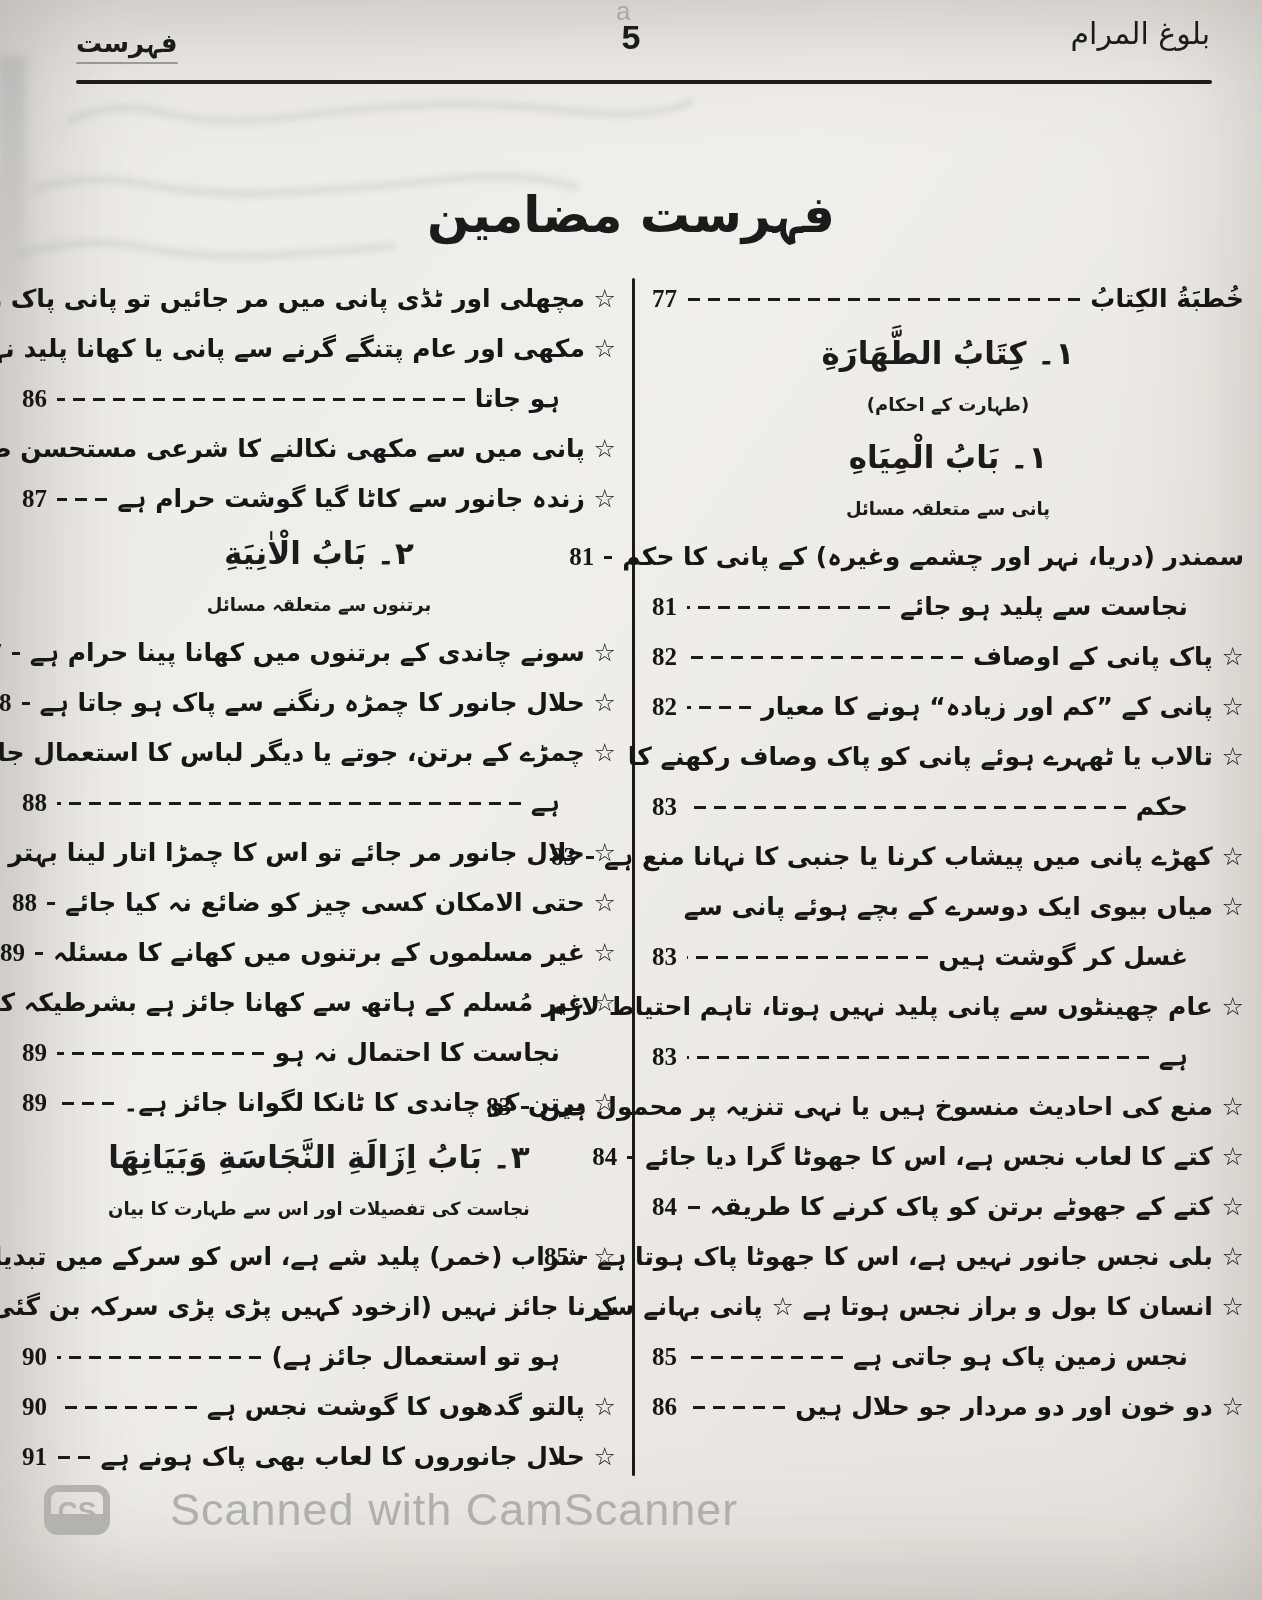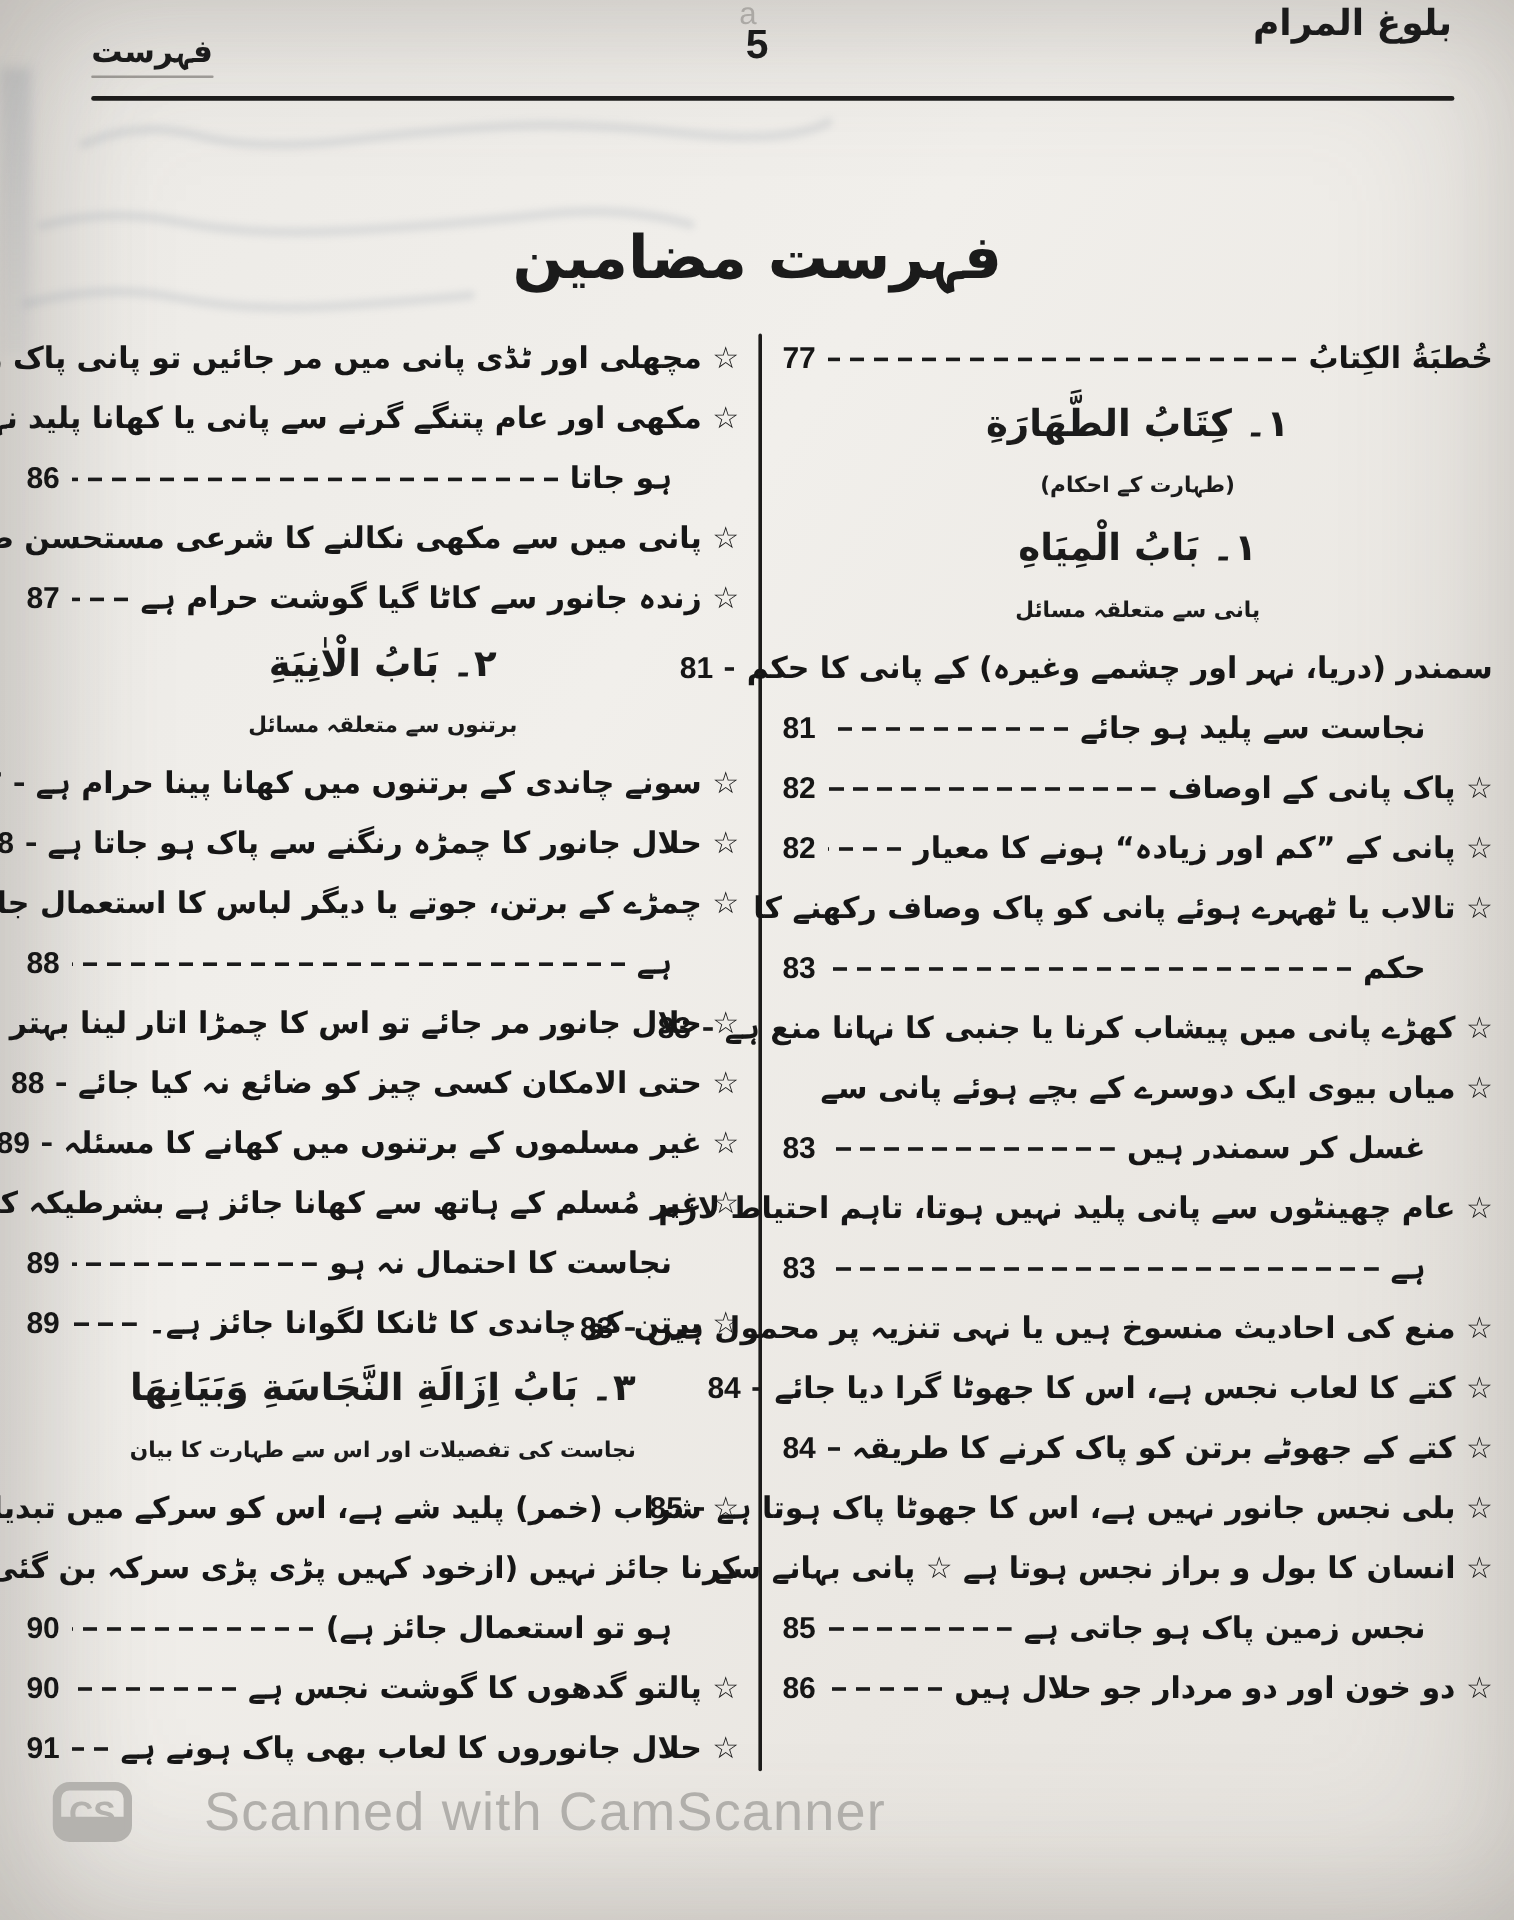--- a/index.html
+++ b/index.html
@@ -9,21 +9,21 @@
     font-family:"DejaVu Sans", sans-serif;
     color:#1b1b1b;
   }
   .page{
     position:absolute;inset:0;
     background:linear-gradient(125deg,#eceae6 0%,#f1efeb 38%,#eae7e2 72%,#e6e3de 100%);
     box-shadow:inset 0 0 140px rgba(110,104,96,.30), inset 40px 0 90px rgba(120,114,106,.14);
     overflow:hidden;
   }
   
-  .header-book{position:absolute;top:2px;right:52px;font-size:30px;font-weight:bold;direction:rtl;}
+  .header-book{position:absolute;top:16px;right:52px;font-size:30px;font-weight:normal;direction:rtl;}
   .header-page{position:absolute;top:18px;left:0;right:0;text-align:center;font-size:34px;font-weight:bold;font-family:"Liberation Sans",sans-serif;}
   .header-artifact{position:absolute;top:-4px;left:616px;font-size:26px;color:#8e8b87;opacity:.6;font-family:"Liberation Sans",sans-serif;}
   .header-section{position:absolute;top:28px;left:76px;font-size:26px;font-weight:bold;direction:rtl;}
   .header-section::after{content:"";display:block;height:2px;margin-top:4px;background:#56524d;opacity:.5;border-radius:2px;}
   .rule{position:absolute;top:80px;left:76px;width:1136px;height:4px;background:#1d1c1b;border-radius:2px;}
   
   .ghosts{position:absolute;top:88px;left:0;width:820px;height:200px;opacity:.4;filter:blur(3px);pointer-events:none;}
   .ghost-edge{position:absolute;top:56px;left:0;width:26px;height:240px;background:linear-gradient(to bottom,rgba(130,138,150,.5),rgba(130,138,150,.1));filter:blur(5px);opacity:.5;pointer-events:none;}
   
   .title{position:absolute;top:186px;left:0;right:0;text-align:center;font-size:50px;font-weight:bold;direction:rtl;letter-spacing:1px;margin:0;}
@@ -33,21 +33,21 @@
   .col{position:absolute;top:0;}
   .col-right{right:18px;width:592px;}
   .col-left{left:22px;width:594px;}
   .entry{font-weight:bold;color:#161616;}
   .entry .line,.entry .row{direction:rtl;font-size:25px;line-height:50px;}
   .entry .line{text-align:right;white-space:nowrap;}
   .row{display:flex;align-items:center;}
   .row .etext{white-space:nowrap;}
   .row .leader{flex:1 1 auto;height:3px;margin:0 10px;min-width:8px;
     background:repeating-linear-gradient(to left,#1b1b1b 0 12px,transparent 12px 20px);}
-  .row .pnum{direction:ltr;font-size:25px;font-weight:600;font-family:Liberation Sans, sans-serif;}
+  .row .pnum{direction:ltr;font-size:25px;font-weight:600;font-family:Liberation Serif, serif;}
   .row.cont{padding-right:56px;}
   .chapter{text-align:center;font-size:31px;font-weight:bold;line-height:58px;direction:rtl;}
   .subtitle{text-align:center;font-size:18px;font-weight:bold;line-height:46px;direction:rtl;}
   
   .watermark{position:absolute;left:44px;top:1484px;display:flex;align-items:center;gap:24px;}
   .cs-logo{
     box-sizing:border-box;width:66px;height:50px;border:7px solid #b4b2ae;border-radius:14px;
     position:relative;display:flex;align-items:flex-start;justify-content:center;
     color:#b4b2ae;font-family:"Liberation Sans",sans-serif;font-weight:bold;font-size:28px;padding-top:4px;
   }
@@ -129,21 +129,21 @@
         <div class="entry">
           <div class="row">
             <span class="etext">☆ کھڑے پانی میں پیشاب کرنا یا جنبی کا نہانا منع ہے</span>
             <span class="leader"></span>
             <span class="pnum">83</span>
           </div>
         </div>
         <div class="entry">
           <div class="line">☆ میاں بیوی ایک دوسرے کے بچے ہوئے پانی سے</div>
           <div class="row cont">
-            <span class="etext">غسل کر سمندر ہیں</span>
+            <span class="etext">غسل کر گوشت ہیں</span>
             <span class="leader"></span>
             <span class="pnum">83</span>
           </div>
         </div>
         <div class="entry">
           <div class="line">☆ عام چھینٹوں سے پانی پلید نہیں ہوتا، تاہم احتیاط لازم</div>
           <div class="row cont">
             <span class="etext">ہے</span>
             <span class="leader"></span>
             <span class="pnum">83</span>

